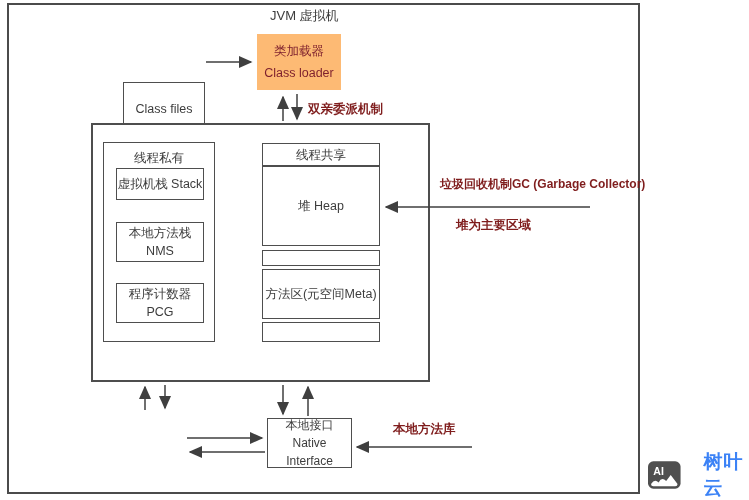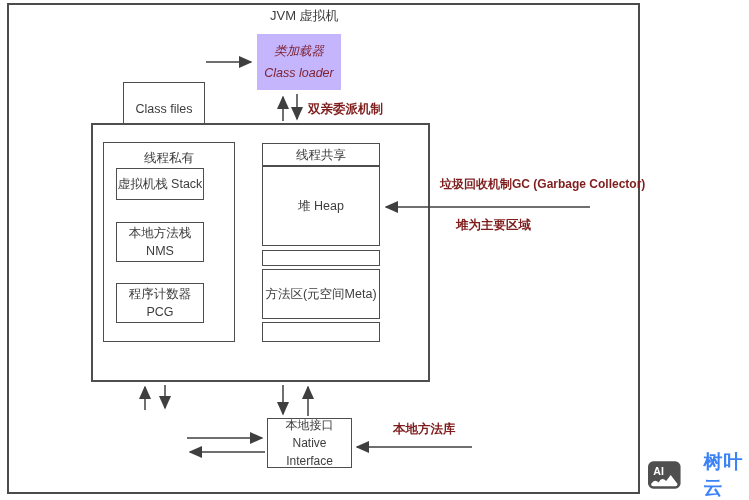--- a/index.html
+++ b/index.html
@@ -4,21 +4,21 @@
 <style>
   * { margin:0; padding:0; box-sizing:border-box; }
   html,body { width:749px; height:500px; background:#ffffff; overflow:hidden;
               font-family:"Liberation Sans", sans-serif; }
   #stage { position:relative; width:749px; height:500px; }
   .frame { position:absolute; left:7px; top:3px; width:633px; height:491px;
            border:2px solid #4b4b4b; background:#ffffff; }
   .box { position:absolute; border:1.5px solid #4e4e4e; background:#ffffff;
          display:flex; flex-direction:column; align-items:center; justify-content:center;
          font-size:12.5px; color:#3d3d3d; text-align:center; line-height:18px; }
-  .red { background:#c4b5fd; border:none; color:#7d1f2d;font-style:italic; }
+  .red { background:#fdba74; border:none; color:#7d1f2d; }
   .label { position:absolute; font-size:12.5px; color:#7f1d1d; white-space:nowrap;font-weight:bold; }
   .title-top { position:absolute; left:270px; top:7px; width:130px; text-align:left;
                font-size:13px; color:#3d3d3d; }
   .section-title { position:absolute; width:100%; top:6px; left:0; text-align:center;
                    font-size:12.5px; color:#3d3d3d; }
   svg.overlay { position:absolute; left:0; top:0; width:749px; height:500px;
                 pointer-events:none; }
   .loader-line { line-height:22px; }
   .ee-line { line-height:17.5px; }
   #logo { position:absolute; left:648px; top:449px; display:flex; align-items:center; }
@@ -40,21 +40,21 @@
 
   <div class="box red" style="left:257px; top:34px; width:84px; height:56px;">
     <span class="loader-line">类加载器</span>
     <span class="loader-line">Class loader</span>
   </div>
 
   <div class="label" style="left:308px; top:101px;">双亲委派机制</div>
 
   <div class="box" style="left:91px; top:123px; width:339px; height:259px; border-width:2px;"></div>
 
-  <div class="box" style="left:103px; top:142px; width:132px; height:200px;">
+  <div class="box" style="left:103px; top:142px; width:112px; height:200px;">
     <span class="section-title">线程私有</span>
   </div>
   <div class="box" style="left:116px; top:168px; width:88px; height:32px;">
     <span>虚拟机栈 Stack</span>
   </div>
   <div class="box" style="left:116px; top:222px; width:88px; height:40px;">
     <span>本地方法栈</span>
     <span>NMS</span>
   </div>
   <div class="box" style="left:116px; top:283px; width:88px; height:40px;">

